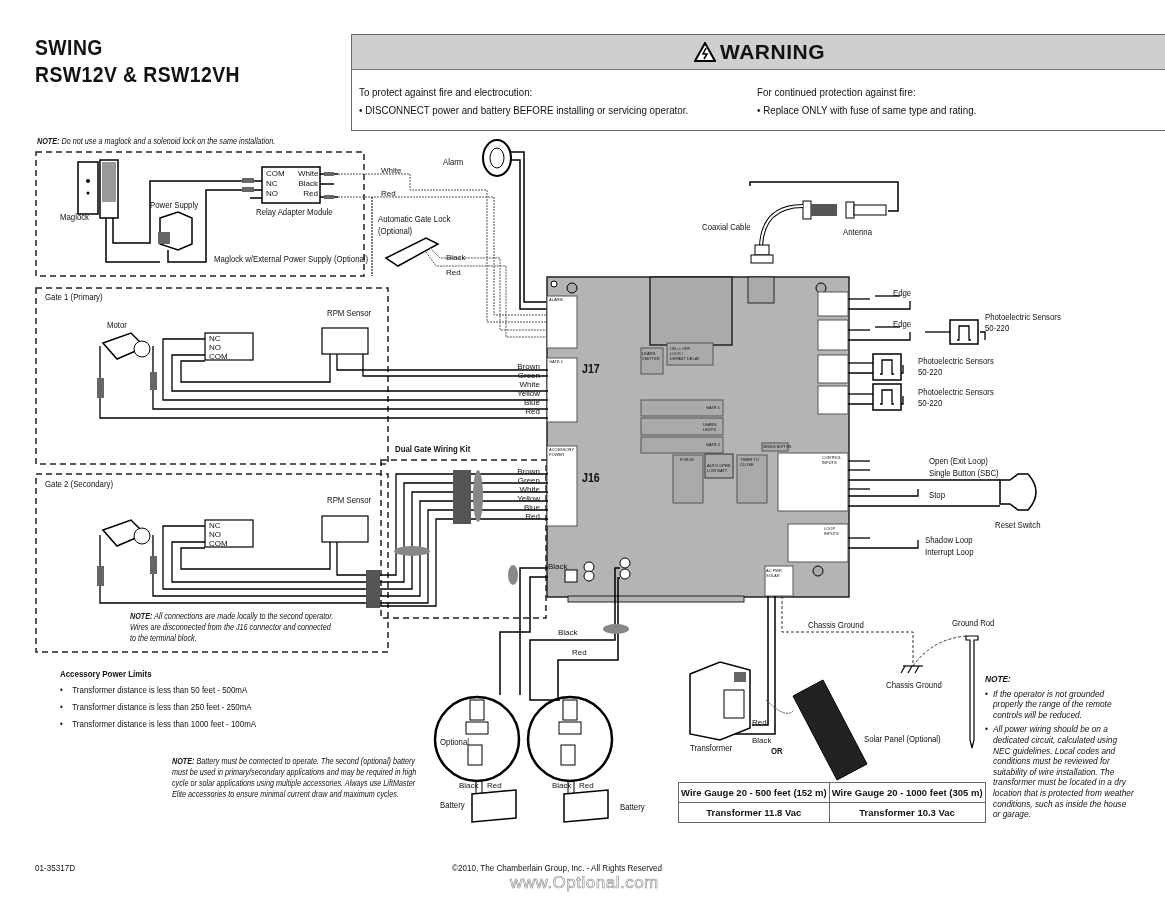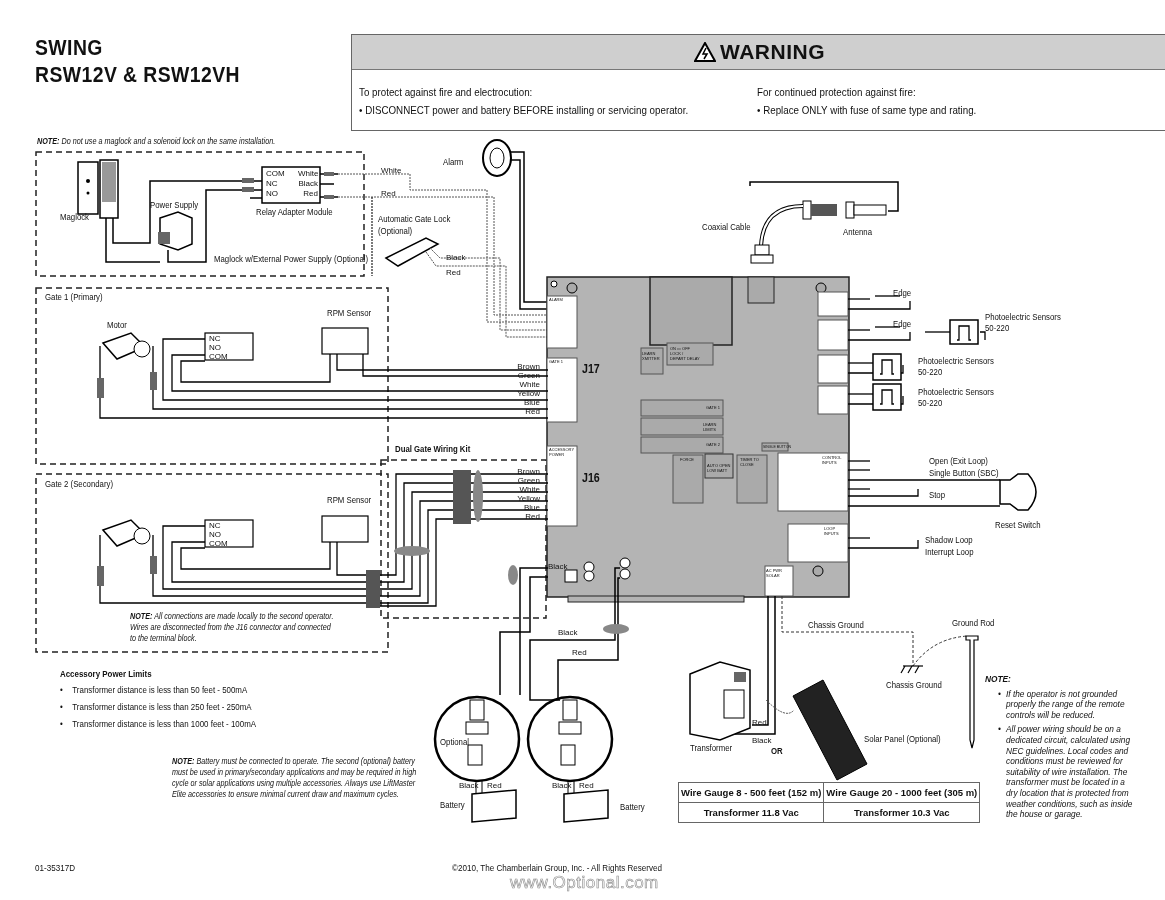--- a/index.html
+++ b/index.html
@@ -11,21 +11,21 @@
   .warn-head svg{margin-right:4px;}
   .warn-col{position:absolute;top:48px;font-size:11.5px;line-height:18px;transform:scaleX(0.85);transform-origin:left top;white-space:nowrap;}
   .small{font-size:8px;}
   .lbl{font-size:9.5px;white-space:nowrap;transform:scaleX(0.82);transform-origin:left top;}
   .lbl-b{font-size:9.5px;font-weight:bold;white-space:nowrap;transform:scaleX(0.82);transform-origin:left top;}
   .note{font-size:8.5px;font-style:italic;line-height:11px;transform:scaleX(0.85);transform-origin:left top;}
   .tbl{left:678px;top:782px;width:297px;border-collapse:collapse;font-size:9.5px;font-weight:bold;}
   .tbl td{border:1px solid #666;text-align:center;height:19px;padding:0 2px;white-space:nowrap;}
   .tbl .hd{background:#d4d4d4;}
   .notes{left:985px;top:674px;width:150px;font-size:8.3px;font-style:italic;line-height:10.6px;}
-  .notes ul{margin:4px 0 0 13px;padding-left:8px;list-style:none;}
+  .notes ul{margin:4px 0 0 0;padding-left:8px;list-style:none;}
   .notes li{margin-bottom:4px;position:relative;}
   .notes li:before{content:"•";position:absolute;left:-8px;}
   .acc{left:60px;top:669px;font-size:9px;transform:scaleX(0.88);transform-origin:left top;}
   .acc ul{margin:6px 0 0 0;padding-left:0;list-style:none;}
   .acc li{margin-bottom:7px;padding-left:14px;position:relative;}
   .acc li:before{content:"•";position:absolute;left:0;}
   .footer-code{left:35px;top:862px;font-size:9.5px;transform:scaleX(0.85);transform-origin:left top;}
   .copyright{left:452px;top:862px;font-size:9.5px;transform:scaleX(0.85);transform-origin:left top;}
   .watermark{left:510px;top:873px;font-size:17px;color:#fff;-webkit-text-stroke:0.6px #888;letter-spacing:0.5px;}
 </style>
@@ -394,21 +394,21 @@
     <li>Transformer distance is less than 250 feet - 250mA</li>
     <li>Transformer distance is less than 1000 feet - 100mA</li>
   </ul>
 </div>
 
 <div class="abs note" style="left:172px;top:756px;width:290px;"><b>NOTE:</b> <span>Battery must be connected to operate. The second (optional) battery must be used in primary/secondary applications and may be required in high cycle or solar applications using multiple accessories. Always use LiftMaster Elite accessories to ensure minimal current draw and maximum cycles.</span></div>
 
 <table class="abs tbl">
   <tbody>
   <tr>
-        <td>Wire Gauge 8 - 500 feet (152 m)</td>
+        <td>Wire Gauge 20 - 500 feet (152 m)</td>
         <td>Wire Gauge 20 - 1000 feet (305 m)</td>
       </tr>
   <tr>
         <td>Transformer 11.8 Vac</td>
         <td>Transformer 10.3 Vac</td>
       </tr>
 </tbody>
   </table>
 
 <div class="abs notes">

